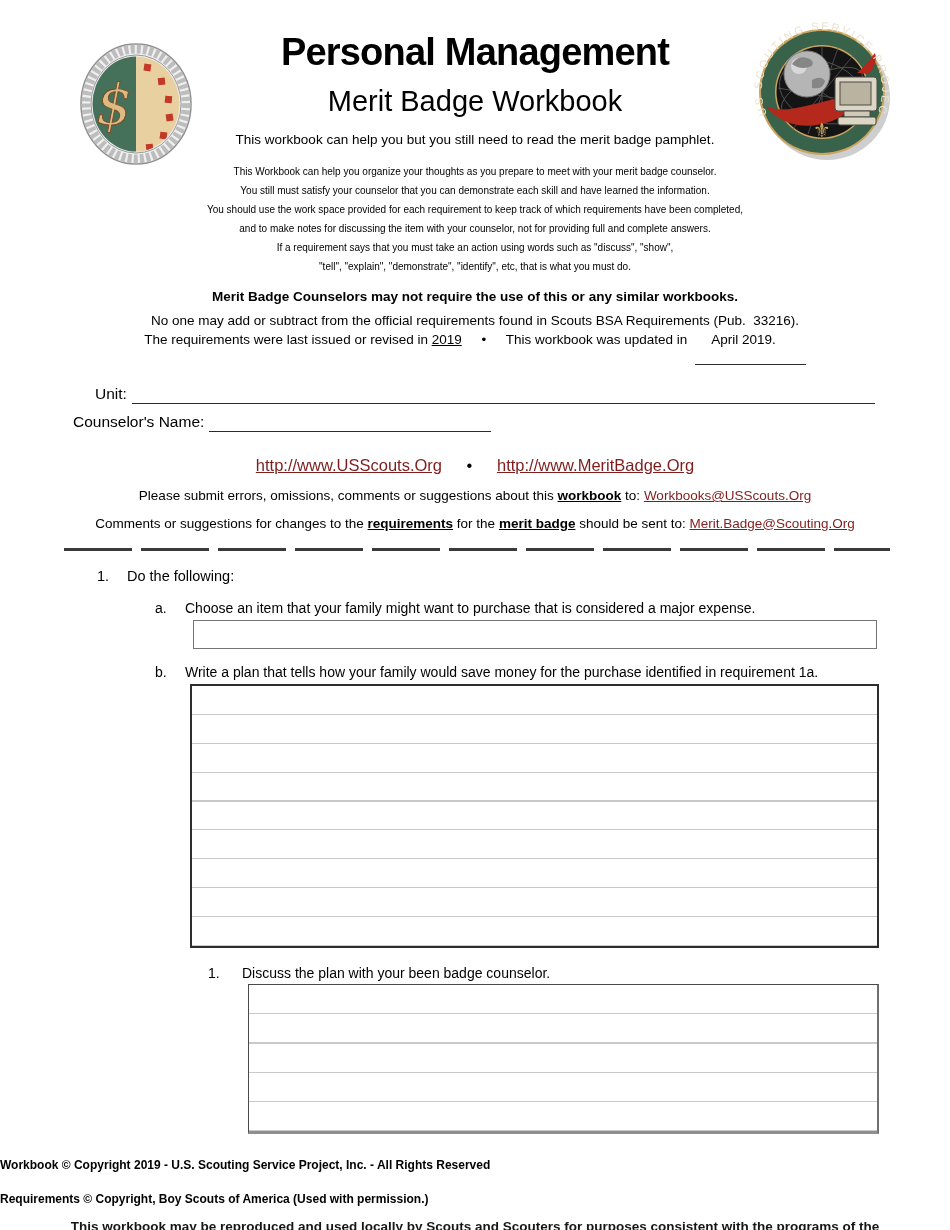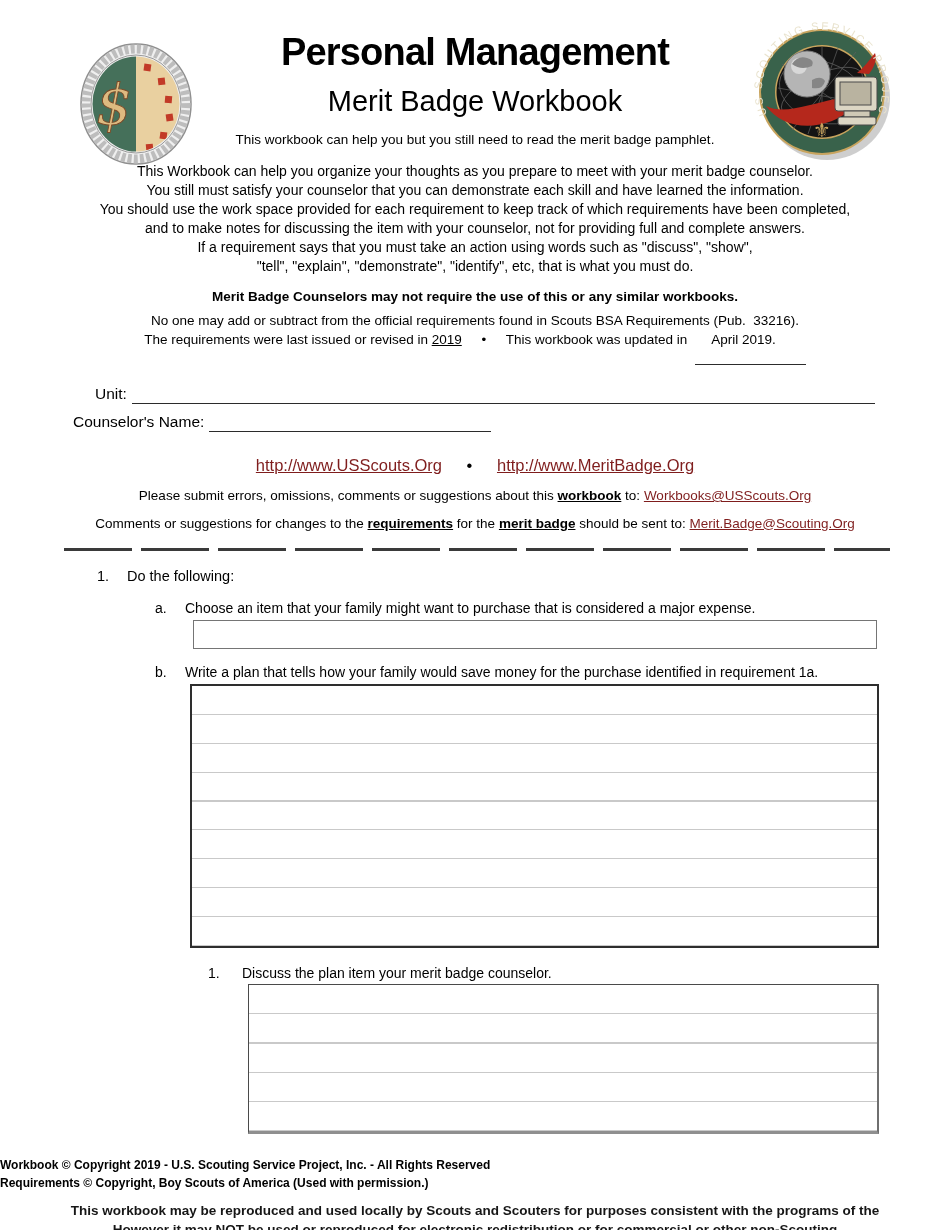--- a/index.html
+++ b/index.html
@@ -9,21 +9,21 @@
     font-family:"Liberation Sans","DejaVu Sans",sans-serif;
     overflow:hidden;
   }
   
   .badge-left  { position:absolute; left:80px;  top:42px;  width:112px; height:124px; }
   .badge-right { position:absolute; left:752px; top:22px;  width:142px; height:142px; }
   h1.title { margin:26px 0 0; text-align:center; font-size:38px; line-height:52px; font-weight:bold; letter-spacing:-0.8px; }
   h2.subtitle { margin:7px 0 0; text-align:center; font-size:29px; line-height:33px; font-weight:normal; }
   .tagline { margin:13px 0 0; text-align:center; font-size:13.5px; line-height:17px; }
   
-  .intro { margin-top:14px; text-align:center; font-size:14px; line-height:19px; }
+  .intro { margin-top:14px; text-align:center; font-size:10px; line-height:19px; }
   .bold-center { margin:11px 0 0; text-align:center; font-size:13.5px; line-height:19px; font-weight:bold; }
   .center-line { margin:5px 7px 0; text-align:center; font-size:13.5px; line-height:19px; }
   .center-line.tight { margin:0; }
   .u { text-decoration:underline; }
   .u-ext { display:inline-block; border-bottom:1.4px solid #2c2c2c; padding:0 30px 16px 16px; margin-left:4px; line-height:17px; }
   .gap-bullet { display:inline-block; margin:0 16px; }
   
   .form-area { margin:20px 75px 0 73px; font-size:15.5px; }
   .form-row { display:flex; margin-top:9px; }
   .f-left  { flex:0 0 418px; display:flex; align-items:flex-end; }
@@ -56,21 +56,21 @@
     margin:3px 0 0 190px; width:685px; height:260px; border:2px solid #2e2e2e;
     background-image:repeating-linear-gradient(to bottom,transparent 0 27.8px,#c9c9c9 27.8px 28.9px);
   }
   .box-c {
     margin:2px 0 0 248px; width:628px; height:146px;
     border:1.5px solid #4a4a4a; border-bottom:3px solid #8f8f8f; border-right:2px solid #6f6f6f;
     background-image:repeating-linear-gradient(to bottom,transparent 0 28.2px,#c9c9c9 28.2px 29.3px);
   }
   
   .copyright { margin:22px 0 0; text-align:left; font-size:12px; line-height:18px; font-weight:bold; }
-  .copyright.second { margin-top:0; }
+  .copyright.second { margin-top:16px; }
   .license { margin:10px 0 0; text-align:center; font-size:13.5px; line-height:18.5px; font-weight:bold; color:#161616; }
 </style>
 </head>
 <body>
 
 <div class="page">
 
   <div class="badge-left">
     <svg viewBox="0 0 112 124" width="112" height="124">
       <ellipse cx="56" cy="62" rx="55" ry="60" fill="#efefef" stroke="#8f8f8f" stroke-width="1.5"></ellipse>
@@ -208,21 +208,21 @@
     <div class="answer-box box-a"></div>
 
     <div class="req-row row-b">
       <span class="num">b.</span>
       <span class="txt">Write a plan that tells how your family would save money for the purchase identified in requirement 1a.</span>
     </div>
     <div class="answer-box box-b"></div>
 
     <div class="req-row row-n1">
       <span class="num">1.</span>
-      <span class="txt">Discuss the plan item your merit badge counselor.</span>
+      <span class="txt">Discuss the plan with your been badge counselor.</span>
     </div>
     <div class="answer-box box-c"></div>
   </div>
 
   <p class="copyright">Workbook © Copyright 2019 - U.S. Scouting Service Project, Inc. - All Rights Reserved</p>
   <p class="copyright second">Requirements © Copyright, Boy Scouts of America (Used with permission.)</p>
 
   <div class="license">
     <div>This workbook may be reproduced and used locally by Scouts and Scouters for purposes consistent with the programs of the</div>
     <div>However it may NOT be used or reproduced for electronic redistribution or for commercial or other non-Scouting</div>

